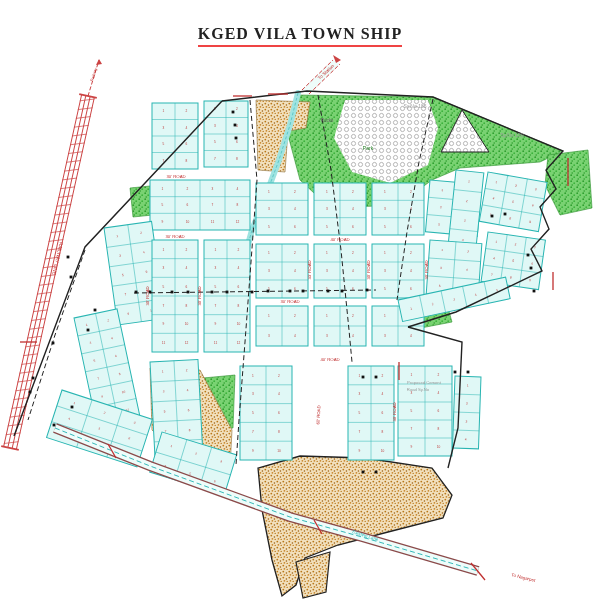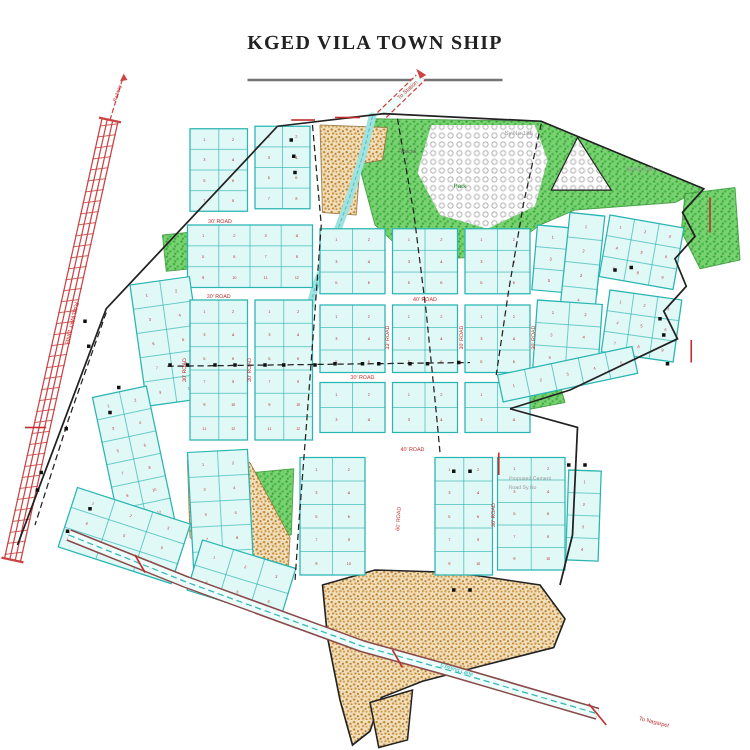--- a/index.html
+++ b/index.html
@@ -1,21 +1,21 @@
 <!DOCTYPE html>
 <html><head>
 <meta charset="utf-8">
 <style>
   html,body{margin:0;padding:0;background:#ffffff;}
   .page{position:relative;width:600px;height:600px;background:#fff;overflow:hidden;
         font-family:"Liberation Sans",sans-serif;}
   .title{position:absolute;top:10px;left:0;right:0;text-align:center;margin:0;}
   .title span{display:inline-block;font-family:"Liberation Serif",serif;font-weight:bold;
-        font-size:16px;letter-spacing:1px;color:#222;border-bottom:2px solid #737373;
-        padding-bottom:19px;}
+        font-size:16px;letter-spacing:1px;color:#222;border-bottom:2px solid #ef4444;
+        padding-bottom:2px;}
   svg{position:absolute;left:0;top:0;}
   text{font-family:"Liberation Sans",sans-serif;}
 </style>
 </head>
 <body>
 
 <div class="page">
   <h1 class="title">
     <span>KGED VILA TOWN SHIP</span>
   </h1>

